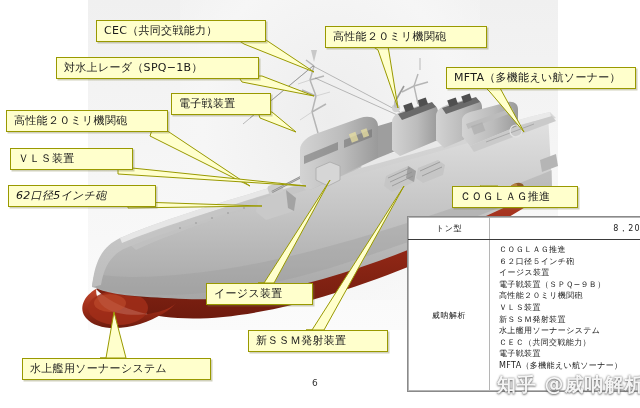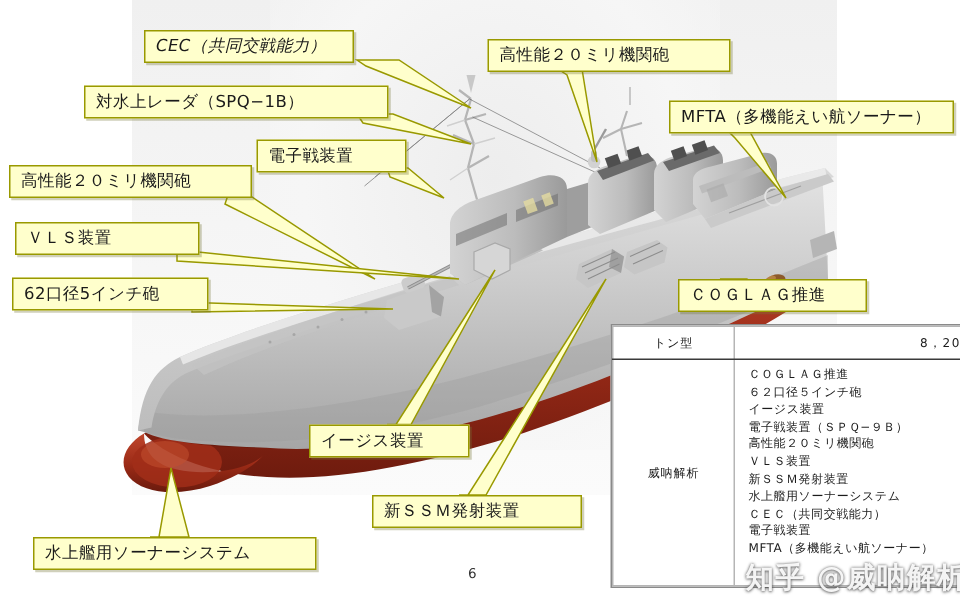--- a/index.html
+++ b/index.html
@@ -300,26 +300,26 @@
 
       <polygon points="258,283 274,283 330,180 264,283"></polygon>
 
       <polygon points="306,330 324,330 404,186 312,330"></polygon>
 
       <polygon points="100,358 126,358 114,312 106,358"></polygon>
     </g>
   </svg>
 
   <div id="callout-layer">
-      <div class="label" style="left: 96px; top: 20px; width: 140px; font-style: italic;"><span>CEC（共同交戦能力）</span></div>
+      <div class="label" style="left: 96px; top: 20px; width: 170px;"><span>CEC（共同交戦能力）</span></div>
       <div class="label" style="left: 56px; top: 57px; width: 203px;"><span>対水上レーダ（SPQ−1B）</span></div>
       <div class="label" style="left: 6px; top: 110px; width: 162px;"><span>高性能２０ミリ機関砲</span></div>
       <div class="label" style="left: 171px; top: 93px; width: 100px;"><span>電子戦装置</span></div>
       <div class="label" style="left: 10px; top: 148px; width: 123px;"><span>ＶＬＳ装置</span></div>
-      <div class="label" style="left: 8px; top: 185px; width: 131px;"><span>62口径5インチ砲</span></div>
+      <div class="label" style="left: 8px; top: 185px; width: 148px; font-style: italic;"><span>62口径5インチ砲</span></div>
       <div class="label" style="left: 325px; top: 26px; width: 162px;"><span>高性能２０ミリ機関砲</span></div>
       <div class="label" style="left: 446px; top: 67px; width: 190px;"><span>MFTA（多機能えい航ソーナー）</span></div>
       <div class="label" style="left: 452px; top: 186px; width: 126px;"><span>ＣＯＧＬＡＧ推進</span></div>
       <div class="label" style="left: 206px; top: 283px; width: 107px;"><span>イージス装置</span></div>
       <div class="label" style="left: 248px; top: 330px; width: 140px;"><span>新ＳＳＭ発射装置</span></div>
       <div class="label" style="left: 22px; top: 358px; width: 189px;"><span>水上艦用ソーナーシステム</span></div>
     </div>
 
   <div class="spec-table">
     <table>

